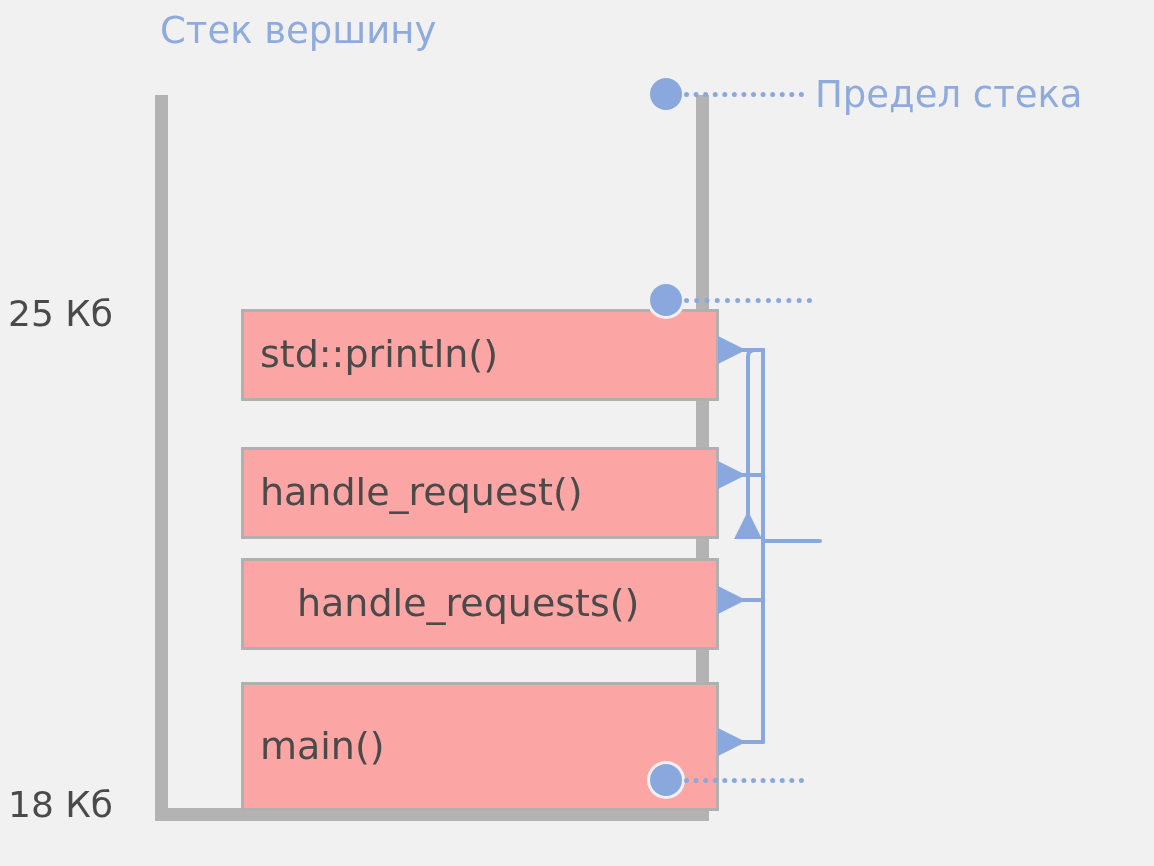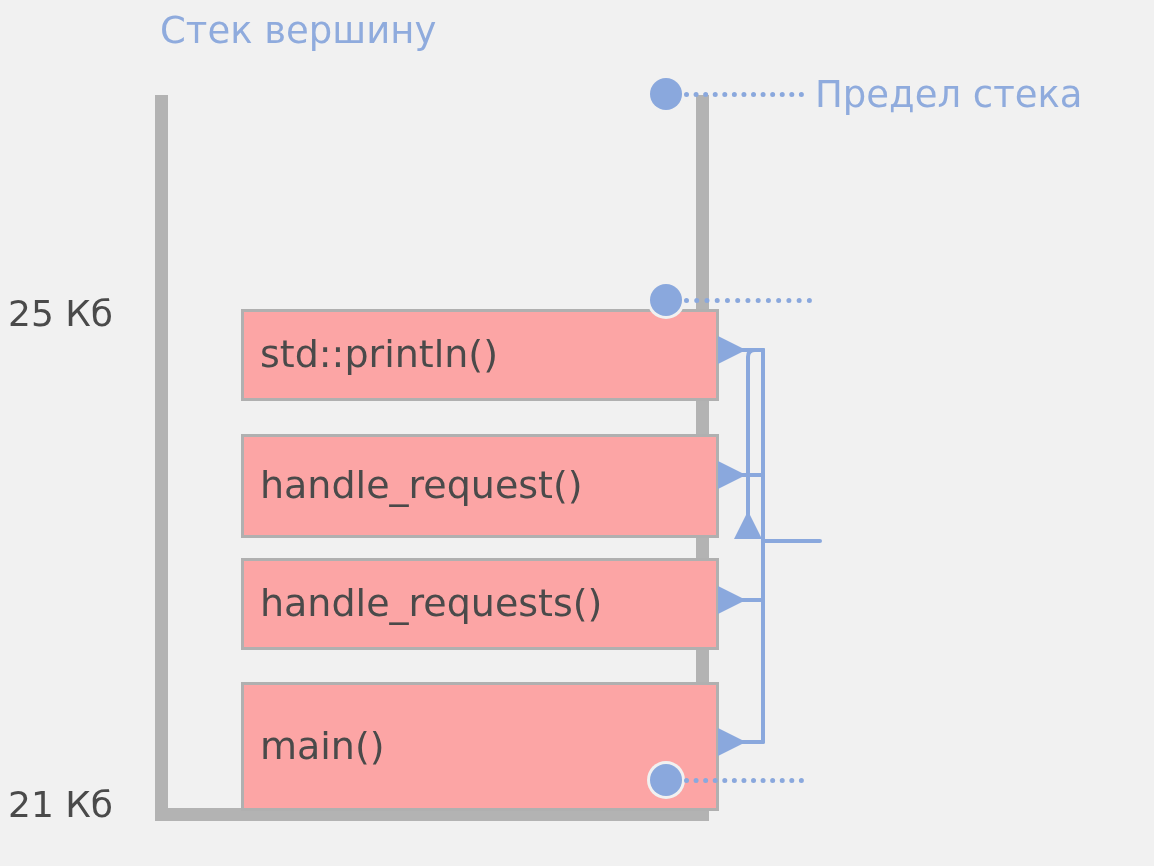--- a/index.html
+++ b/index.html
@@ -68,22 +68,22 @@
     margin-left: 48px;
   }
   .frame-box .frame-label {
     font-size: 38px;
     color: #4a4a4a;
     padding-left: 16px;
     white-space: nowrap;
     line-height: 1.05;
   }
   .frame-box.f0 { top: 309px; height: 92px; }
-  .frame-box.f1 { top: 434px; height: 104px; }
-  .frame-box.f2 { top: 558px; height: 92px; }
+  .frame-box.f1 { top: 447px; height: 92px; }
+  .frame-box.f2 { top: 558px; height: 92px; padding-left: 37px; }
   .frame-box.f3 { top: 682px; height: 129px; }
 
   
   .anno-dot {
     position: absolute;
     width: 32px;
     height: 32px;
     border-radius: 50%;
     background: #8aa8dd;
     box-shadow: 0 0 0 3px #f1f1f1;
@@ -132,21 +132,21 @@
   }
 </style>
 </head>
 <body>
 
 <div id="diagram-root">
 
   <div class="diagram-title">Стек вершину</div>
 
   <div class="axis-label top-size">25 Кб</div>
-  <div class="axis-label bottom-size">21 Кб</div>
+  <div class="axis-label bottom-size">18 Кб</div>
 
   <div class="stack-wall left"></div>
   <div class="stack-wall right"></div>
   <div class="stack-wall bottom"></div>
 
   <div class="frame-box f0">
     <span class="frame-label">std::println()</span>
   </div>
   <div class="frame-box f1">
     <span class="frame-label">handle_request()</span>

